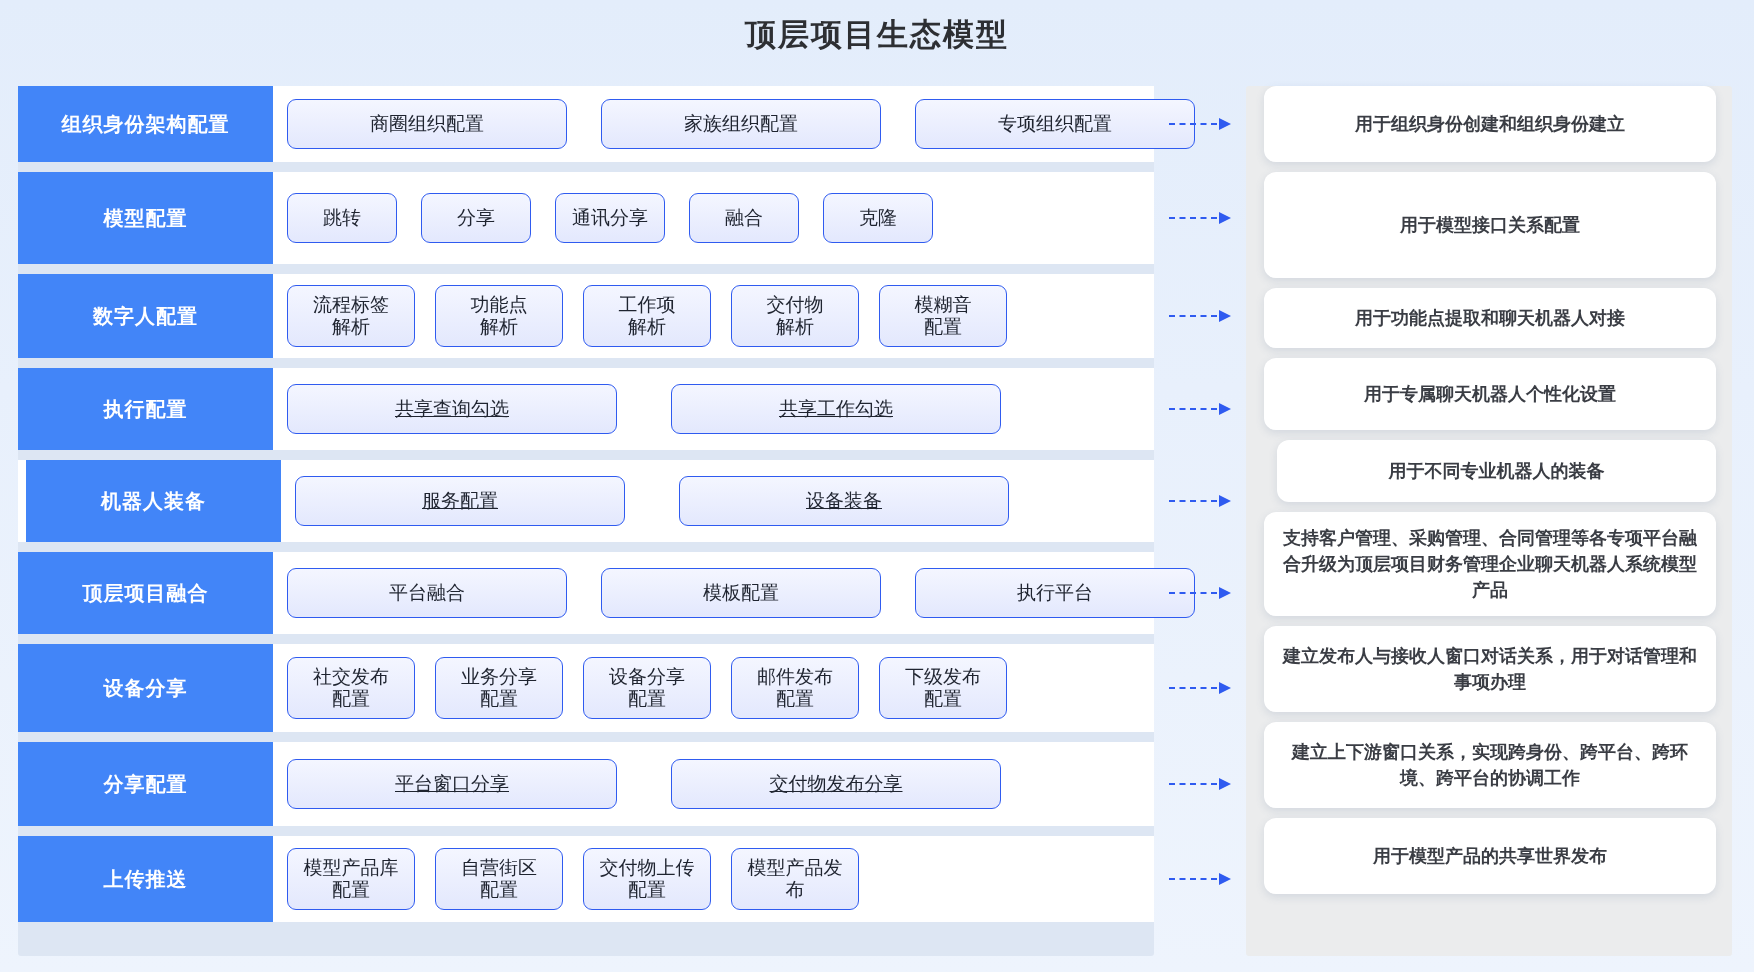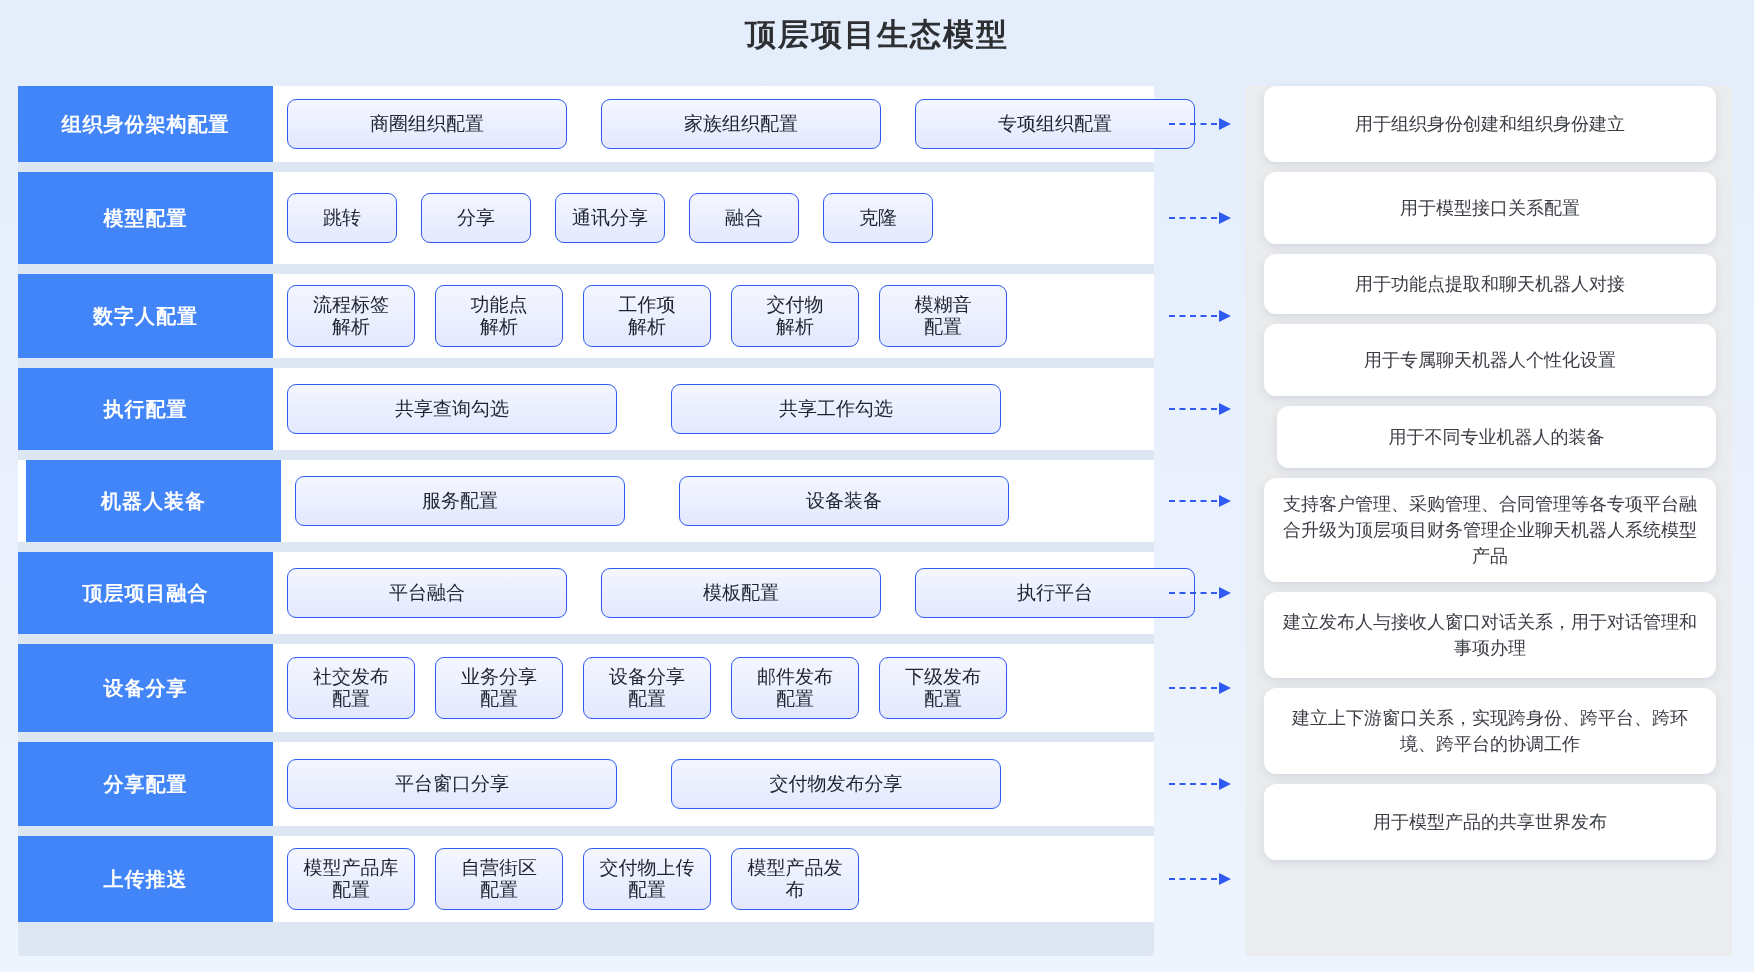--- a/index.html
+++ b/index.html
@@ -80,21 +80,21 @@
     font-size:19px;
     line-height:1.18;
     text-align:center;
     display:flex;align-items:center;justify-content:center;
     padding:8px 6px;
     box-sizing:border-box;
     white-space:pre-line;
   }
   .chip.two{width:128px;height:62px;}
   .chip.lg{width:280px;height:50px;}
-  .chip.xl{width:330px;height:50px;}
+  .chip.xl{width:330px;height:50px;text-decoration:underline;}
   .chip.tiny{width:110px;height:50px;}
 
   
   .arrows{
     position:absolute;
     left:1154px; top:86px;
     width:92px;
   }
   .arrowcell{
     display:flex;align-items:center;justify-content:center;
@@ -121,21 +121,21 @@
     position:absolute;
     left:1264px; top:86px;
     width:452px;
     display:flex;flex-direction:column;
   }
   .desc{
     background:#ffffff;
     border-radius:12px;
     box-shadow:0 3px 9px rgba(90,110,150,.16);
     color:#3a3d44;
-    font-weight:normal;
+    font-weight:bold;
     font-size:18px;
     line-height:1.45;
     text-align:center;
     display:flex;align-items:center;justify-content:center;
     padding:6px 16px;
     box-sizing:border-box;
     margin-bottom:10px;
   }
 </style>
 </head>
@@ -291,21 +291,21 @@
       </div>
       <div class="arrowcell" style="height: 86px;">
         <span class="arrow">
           <span class="shaft"></span>
           <span class="head"></span>
         </span>
       </div>
     </div>
   <div class="descs" id="descs-container">
       <div class="desc" style="height: 76px;">用于组织身份创建和组织身份建立</div>
-      <div class="desc" style="height: 72px;">用于模型接口关系配置</div>
+      <div class="desc" style="height: 106px;">用于模型接口关系配置</div>
       <div class="desc" style="height: 60px;">用于功能点提取和聊天机器人对接</div>
       <div class="desc" style="height: 72px;">用于专属聊天机器人个性化设置</div>
       <div class="desc" style="height: 62px; margin-left: 13px;">用于不同专业机器人的装备</div>
       <div class="desc" style="height: 104px;">支持客户管理、采购管理、合同管理等各专项平台融合升级为顶层项目财务管理企业聊天机器人系统模型产品</div>
       <div class="desc" style="height: 86px;">建立发布人与接收人窗口对话关系，用于对话管理和事项办理</div>
       <div class="desc" style="height: 86px;">建立上下游窗口关系，实现跨身份、跨平台、跨环境、跨平台的协调工作</div>
       <div class="desc" style="height: 76px;">用于模型产品的共享世界发布</div>
     </div>
 
 </div>

